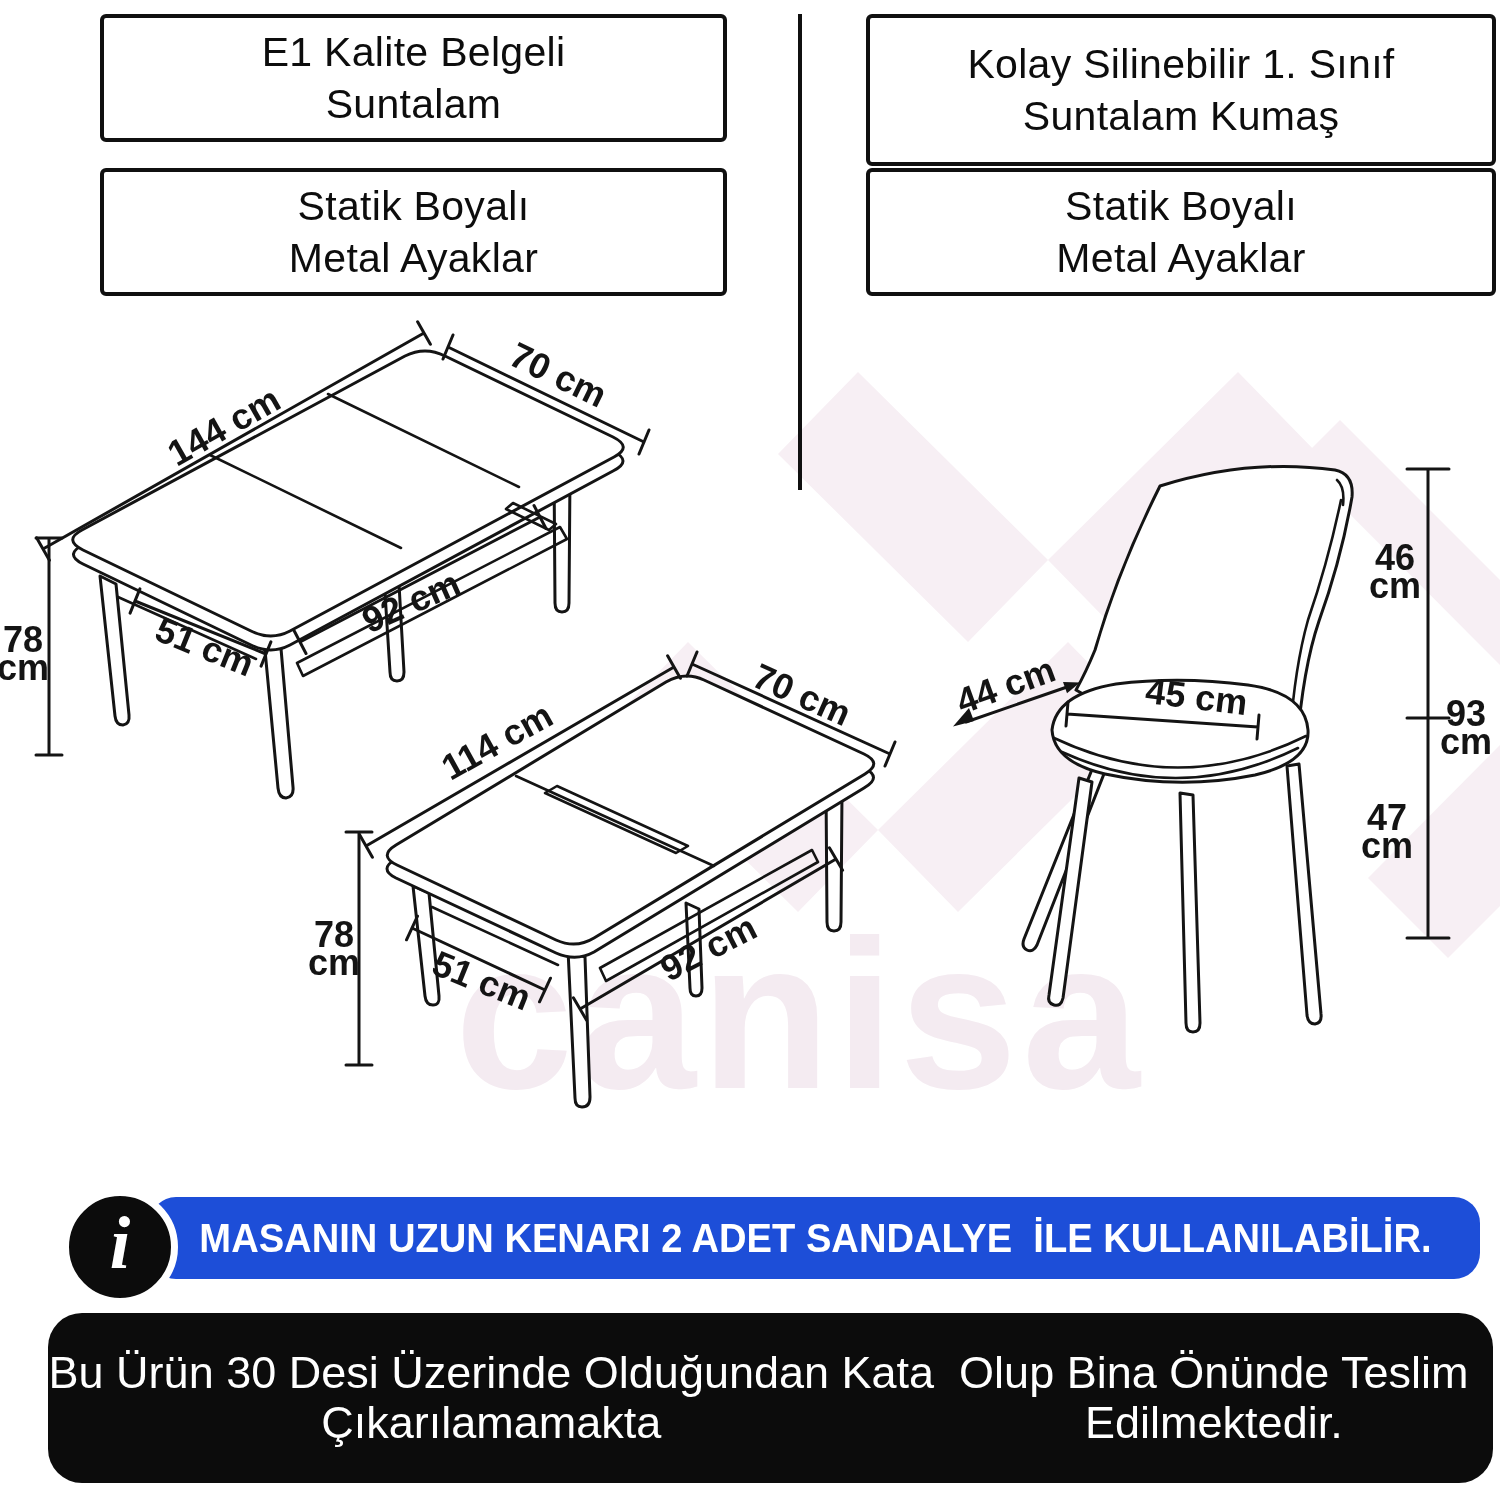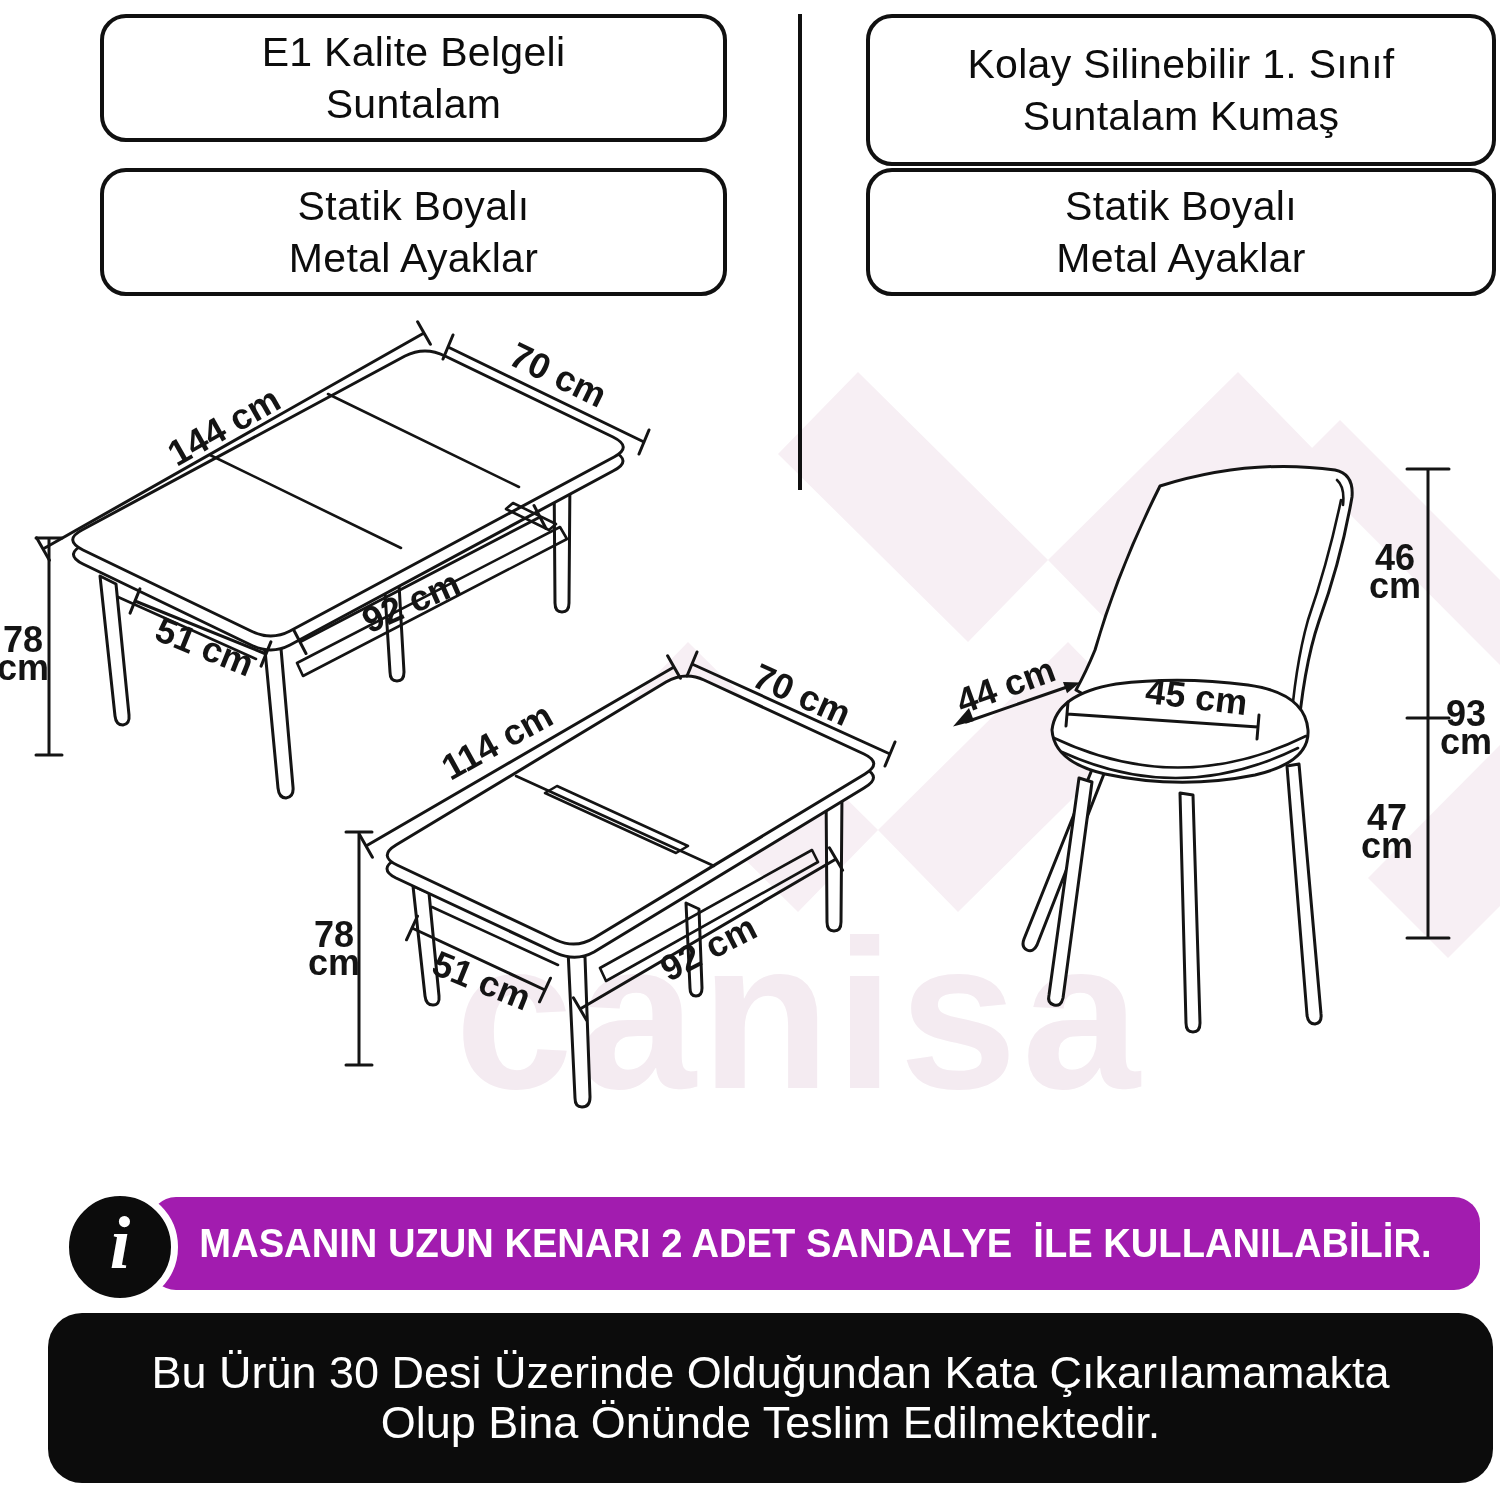--- a/index.html
+++ b/index.html
@@ -1,49 +1,49 @@
 <!DOCTYPE html>
 <html><head>
 <meta charset="utf-8">
 <style>
   html,body{margin:0;padding:0;background:#fff;}
   .canvas{position:relative;width:1500px;height:1500px;background:#ffffff;overflow:hidden;
           font-family:"Liberation Sans",sans-serif;color:#111;}
   
-  .badge{position:absolute;box-sizing:border-box;border:4px solid #101010;border-radius:26px;
+  .badge{position:absolute;box-sizing:border-box;border:4px solid #101010;border-radius:6px;
          display:flex;flex-direction:column;align-items:center;justify-content:center;
          text-align:center;font-size:41px;font-weight:500;line-height:52px;letter-spacing:.3px;
          color:#0d0d0d;background:#fff;}
   .badge-l1{left:100px;top:14px;width:627px;height:128px;}
   .badge-l2{left:100px;top:168px;width:627px;height:128px;}
   .badge-r1{left:866px;top:14px;width:630px;height:152px;}
   .badge-r2{left:866px;top:168px;width:630px;height:128px;}
   .divider{position:absolute;left:798px;top:14px;width:4px;height:476px;background:#101010;}
   
   .layer{position:absolute;left:0;top:0;}
   .thin{fill:none;stroke:#141414;stroke-width:2.6;stroke-linecap:round;stroke-linejoin:round;}
   .solidpart{fill:#ffffff;stroke:#141414;stroke-width:3;stroke-linejoin:round;}
   .dimline{fill:none;stroke:#141414;stroke-width:3;stroke-linecap:round;}
   .dim{font-family:"Liberation Sans",sans-serif;font-size:36px;font-weight:700;fill:#141414;}
   .arrowhead{fill:#141414;stroke:none;}
   .wm-shape{fill:#f7eff4;}
   .wm-text{font-family:"Liberation Sans",sans-serif;font-size:212px;font-weight:600;
            letter-spacing:5px;fill:#f4ebf1;}
   
-  .info-bar{position:absolute;left:150px;top:1197px;width:1330px;height:93px;background:#a21caf;
+  .info-bar{position:absolute;left:150px;top:1197px;width:1330px;height:82px;background:#1d4ed8;
             border-radius:26px;display:flex;align-items:center;justify-content:center;}
   .info-bar .txt{color:#fff;font-size:41px;font-weight:700;white-space:pre;letter-spacing:0;
                  transform:scaleX(.93);transform-origin:center;}
   .info-circle{position:absolute;left:62px;top:1189px;width:116px;height:116px;background:#0c0c0c;
                border:7px solid #ffffff;border-radius:50%;box-sizing:border-box;z-index:3;
                display:flex;align-items:center;justify-content:center;
                font-family:"Liberation Serif",serif;font-style:italic;font-weight:700;
                font-size:74px;color:#fff;padding-bottom:8px;}
   .delivery-bar{position:absolute;left:48px;top:1313px;width:1445px;height:170px;background:#0c0c0c;
-                border-radius:34px;display:flex;flex-direction:column;align-items:center;
+                border-radius:34px;display:flex;flex-direction:row;align-items:center;
                 justify-content:center;text-align:center;color:#fff;font-size:45px;font-weight:500;
                 line-height:50px;}
 </style>
 </head>
 <body>
 
 <div class="canvas">
 
   <svg class="layer" width="1500" height="1500" viewBox="0 0 1500 1500" aria-hidden="true">
     <g>

